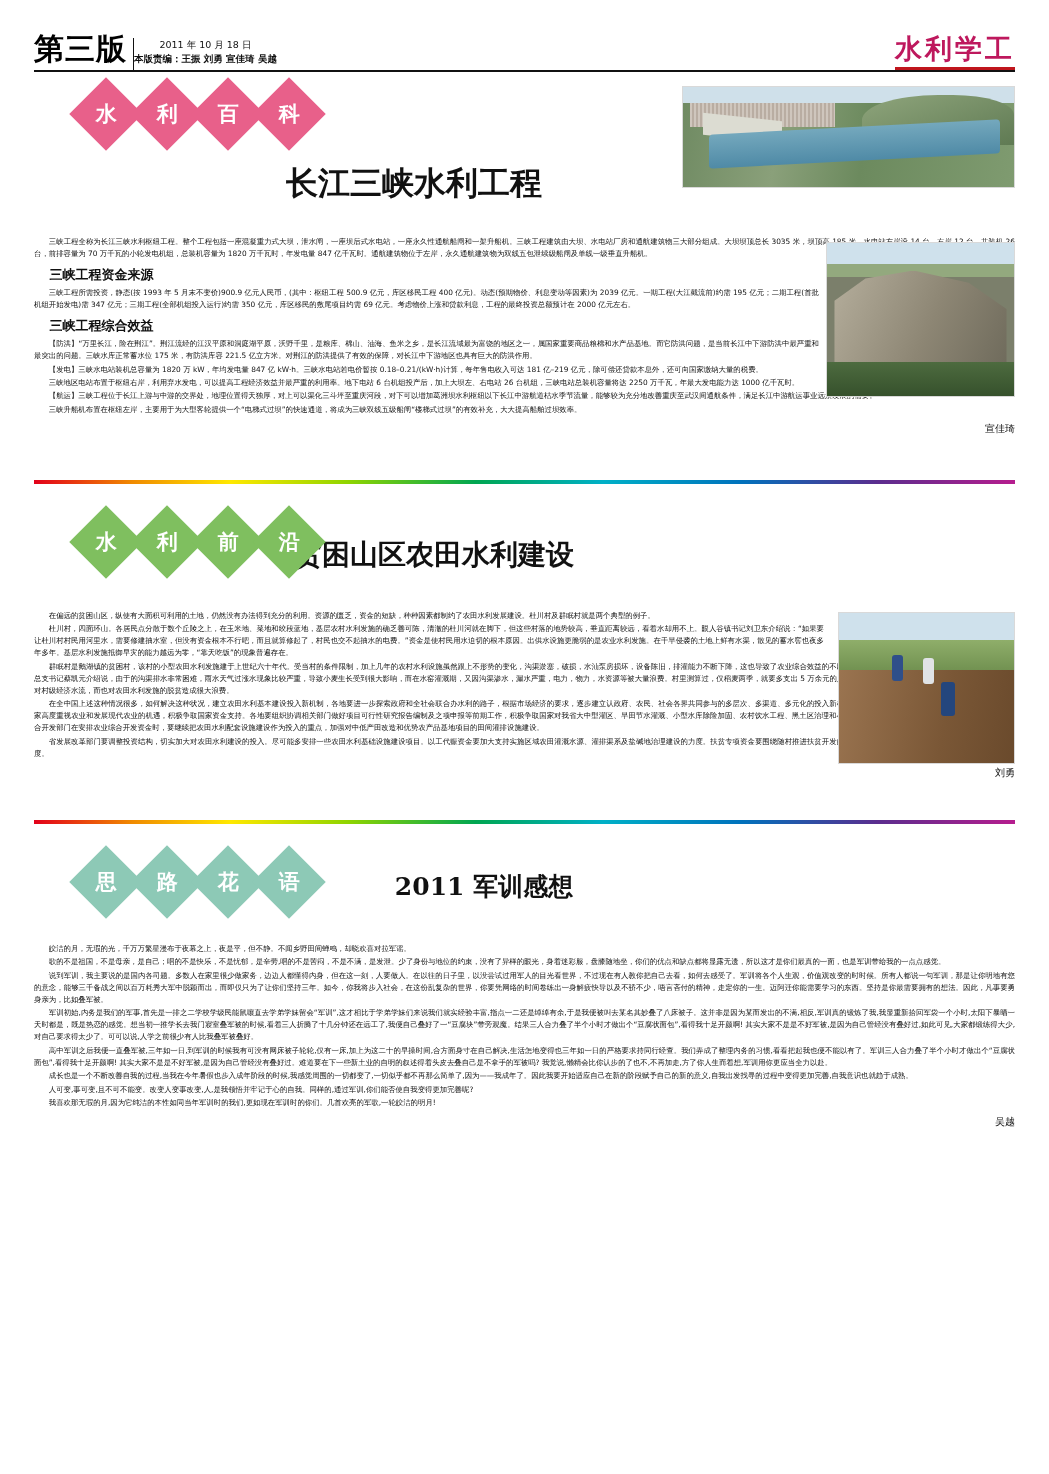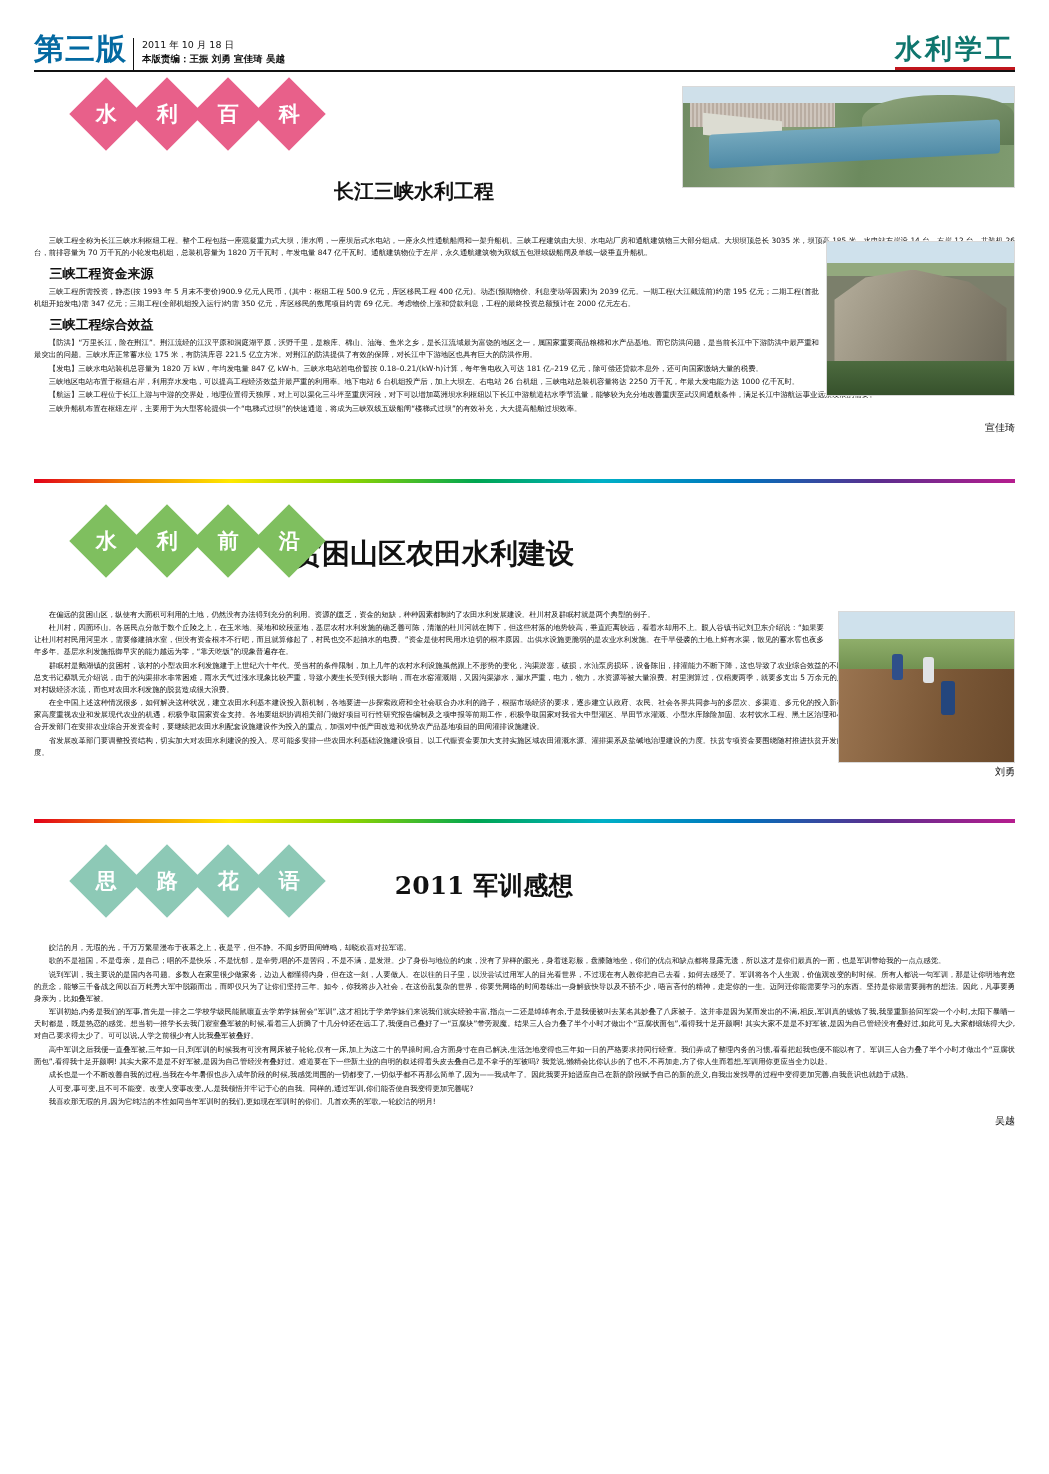--- a/index.html
+++ b/index.html
@@ -18,33 +18,33 @@
     position:relative;
     height:62px;
     border-bottom:2px solid #111;
     margin:10px 34px 0 34px;
     display:flex;
     align-items:flex-end;
   }
   .mast-left { display:flex; align-items:flex-end; }
   .page-no {
     font-size:30px; font-weight:bold; letter-spacing:1px;
-    line-height:1; padding-bottom:6px; color:#0369a1;
+    line-height:1; padding-bottom:6px; color:#000000;
   }
   .mast-meta {
     border-left:1px solid #111;
-    margin-left:6px; padding-left:8px; padding-bottom:4px;
-    font-size:9.5px; line-height:1.5; color:#111;
+    margin-left:6px; padding-left:0; padding-bottom:4px;
+    font-size:9.5px; line-height:1.5; color:#111;text-align:center;
   }
   .mast-date { font-size:9.5px; }
   .mast-editors { font-size:9.5px; font-weight:bold; }
   .mast-logo {
     margin-left:auto; padding-bottom:4px;
     font-size:27px; font-weight:bold;
-    color:#0f766e;
+    color:#be185d;
     font-family:Liberation Sans, sans-serif;
     letter-spacing:3px;
     border-bottom:3px solid #c0161d;
     line-height:1.05;
   }
 
   
   .sec-head { display:flex; gap:5px; margin:0 0 0 44px; }
   .dia {
     width:52px; height:52px;
@@ -63,21 +63,21 @@
   .dia-wrap { width:56px; height:56px; display:flex; align-items:center; justify-content:center; }
 
   
   .article { margin:0 34px; position:relative; }
   .art-title {
     text-align:center;
     font-family:"DejaVu Serif", serif;
     font-weight:bold;
     color:#111;
   }
-  .t1 { font-size:20px;margin-top:16px; }
+  .t1 { font-size:32px; }
   .t2 { font-size:28px; }
   .t3 { font-size:25px; }
 
   .body-text { font-size:7.4px; line-height:1.62; text-align:justify; color:#111; }
   .body-text p { margin:0 0 1.5px 0; text-indent:2em; }
   .sub-h {
     font-size:13px; font-weight:bold; margin:4px 0 2px 0;
     text-indent:1.2em; font-family:"DejaVu Serif", serif;
   }
   .byline { text-align:right; font-size:10px; margin-top:6px; color:#111; }

